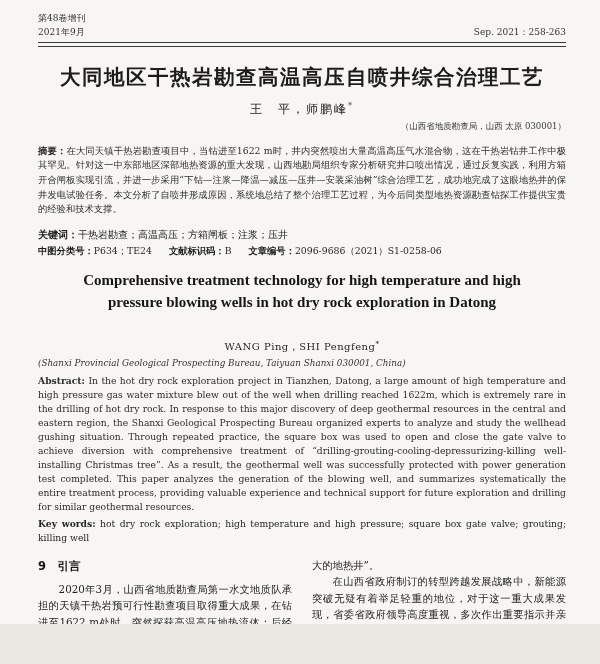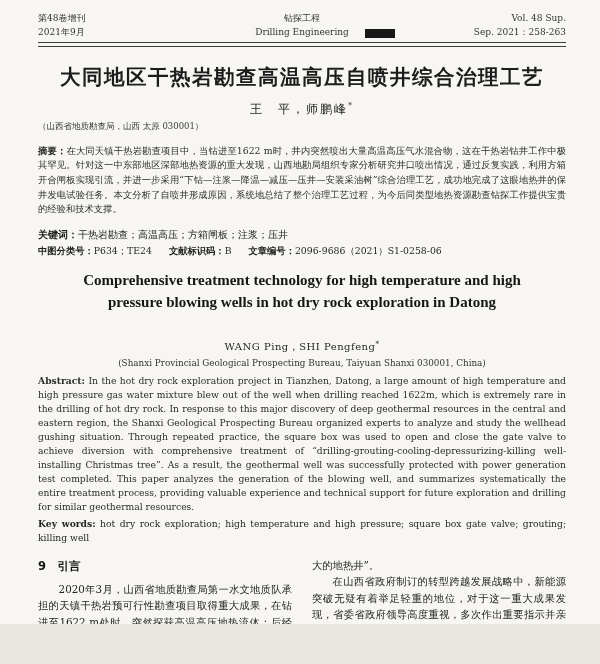--- a/index.html
+++ b/index.html
@@ -18,32 +18,32 @@
   .masthead{display:flex;justify-content:space-between;align-items:flex-end;font-size:9px;line-height:1.5;color:#333;}
   .mast-left,.mast-right{width:120px;}
   .mast-right{text-align:right;}
   .mast-center{text-align:center;position:relative;}
   .ink-block{position:absolute;right:-46px;bottom:1px;width:30px;height:9px;background:#181818;}
   .rule-double{height:2.5px;border-top:1.4px solid #3c3c3c;border-bottom:1.4px solid #3c3c3c;margin-top:3px;}
   
   .title-cn{font-family:"DejaVu Sans","Liberation Sans",sans-serif;font-weight:bold;font-size:20.5px;text-align:center;letter-spacing:1.5px;margin:16px 0 10px;color:#1c1c1c;}
   .authors-cn{text-align:center;font-size:12px;letter-spacing:2px;margin-bottom:3px;color:#222;}
   .authors-cn sup{font-size:8px;}
-  .affil-cn{text-align:left;font-size:8.5px;color:#3a3a3a;margin-bottom:11px;}
+  .affil-cn{text-align:right;font-size:8.5px;color:#3a3a3a;margin-bottom:11px;}
   
   .abs-cn{font-size:9.3px;line-height:1.58;text-align:justify;color:#2d2d2d;}
   .abs-cn b,.kw-cn b,.clc-line b{font-family:"DejaVu Sans","Liberation Sans",sans-serif;font-weight:bold;color:#1d1d1d;}
   .kw-cn{font-size:10px;line-height:1.6;margin-top:10px;}
   .clc-line{font-size:9.3px;line-height:1.6;margin-top:1px;}
   .clc-line .seg{margin-right:14px;}
   
   .title-en{font-family:"Liberation Serif","DejaVu Serif",serif;font-weight:bold;font-size:15px;line-height:1.5;text-align:center;margin:10px 18px 6px;color:#161616;}
   .authors-en{text-align:center;font-size:10px;letter-spacing:.5px;margin-bottom:4px;margin-top:26px;}
   .authors-en sup{font-size:7px;}
-  .affil-en{text-align:center;font-size:8.8px;margin-bottom:6px;color:#333;}
+  .affil-en{font-style:italic;font-size:8.8px;margin-bottom:6px;color:#333;}
   .abs-en{font-size:9.2px;line-height:1.52;text-align:justify;color:#2c2c2c;}
   .abs-en b,.kw-en b{font-weight:bold;}
   .kw-en{font-size:9.2px;line-height:1.5;margin-top:3px;text-align:justify;}
   
   .columns{display:flex;gap:20px;margin-top:12px;}
   .col{flex:1 1 0;font-size:10.3px;line-height:1.6;text-align:justify;color:#242424;}
   .sec-head{font-family:"DejaVu Sans","Liberation Sans",sans-serif;font-weight:bold;font-size:11.5px;margin:0 0 6px;color:#161616;}
   .col p{margin:0;}
   .indent{text-indent:2em;}
   
@@ -56,27 +56,21 @@
 </head>
 <body>
 
 <div class="page">
 
   <div class="masthead">
     <div class="mast-left">
       <div>第48卷增刊</div>
       <div>2021年9月</div>
     </div>
-    <div class="mast-center">
-      <div>钻探工程</div>
-      <div>Drilling Engineering</div>
-      <div class="ink-block"></div>
-    </div>
     <div class="mast-right">
-      <div>Vol. 48 Sup.</div>
       <div>Sep. 2021：258-263</div>
     </div>
   </div>
   <div class="rule-double"></div>
 
   <h1 class="title-cn">大同地区干热岩勘查高温高压自喷井综合治理工艺</h1>
 
   <div class="authors-cn"><span>王　平，师鹏峰</span><sup>*</sup></div>
 
   <div class="affil-cn">（山西省地质勘查局，山西 太原 030001）</div>

